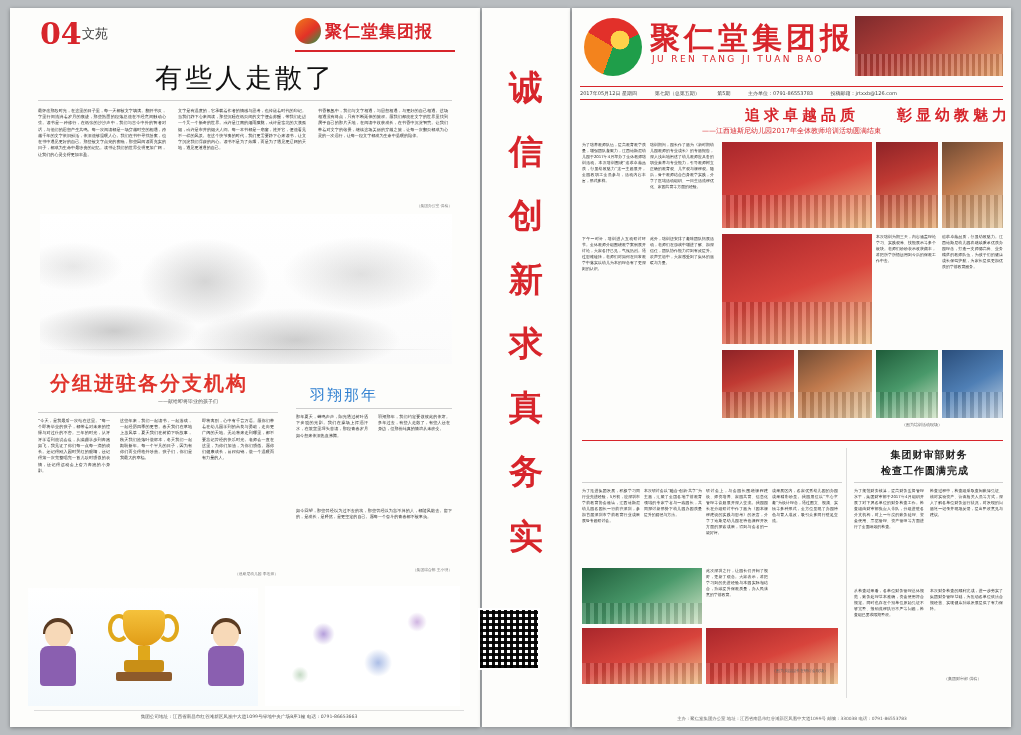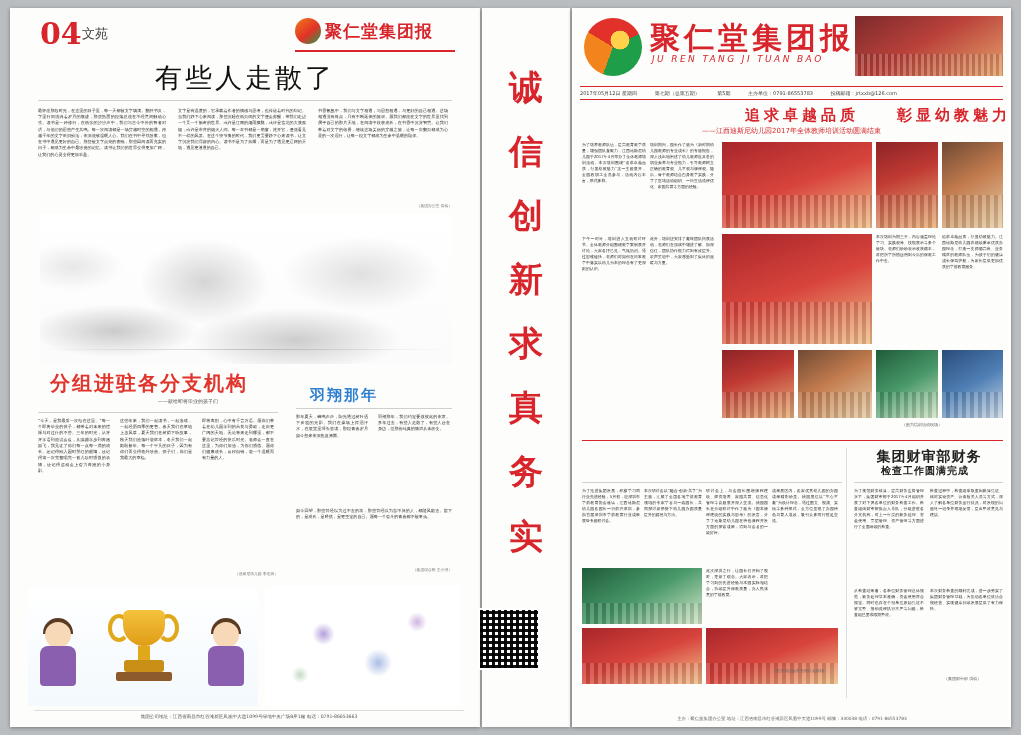--- a/index.html
+++ b/index.html
@@ -89,21 +89,21 @@
     content:"";position:absolute;left:0;bottom:14px;width:100%;height:1px;
     background:linear-gradient(90deg,rgba(0,0,0,0),rgba(120,120,120,.35),rgba(0,0,0,0));
   }
 
   .hl-red{
     position:absolute;font-family:"DejaVu Serif","Liberation Serif",serif;
     font-weight:bold;color:#e0342c;
   }
   .hl-blue{
     position:absolute;font-family:"DejaVu Serif","Liberation Serif",serif;
-    font-weight:bold;color:#2f7fd0;
+    font-weight:normal;color:#2f7fd0;
   }
   .sub-c{position:absolute;font-size:5px;color:#555;}
 
   
   .illus{
     position:absolute;left:18px;top:580px;width:230px;height:118px;
     background:linear-gradient(#ffffff,#f3f9fd);
     border:0;
   }
   .trophy-cup{
@@ -155,21 +155,21 @@
     background:
       radial-gradient(circle at 62% 38%, #ffd24a 0 18%, rgba(255,210,74,0) 19%),
       conic-gradient(from 200deg,#f3831d 0 28%,#e2302a 28% 62%,#1f9e4a 62% 100%);
   }
   .big-name{
     position:absolute;left:78px;top:10px;color:#d7252b;font-weight:bold;
     font-size:30px;letter-spacing:4px;
     font-family:"DejaVu Serif","Liberation Serif",serif;
   }
   .pinyin{
-    position:absolute;left:80px;top:46px;color:#d7252b;font-size:9px;letter-spacing:2.4px;font-style:italic;
+    position:absolute;left:80px;top:46px;color:#d7252b;font-size:9px;letter-spacing:2.4px;
   }
   .free-box{
     position:absolute;left:296px;top:44px;font-size:7px;color:#d7252b;
     border:1px solid #d7252b;padding:1px 3px;border-radius:2px;
   }
   .head-photo{
     position:absolute;right:8px;top:8px;width:148px;height:60px;
     background:linear-gradient(150deg,#7c2a2c,#b9413a 45%,#e6a26a 100%);
   }
   .head-photo:after{
@@ -336,21 +336,21 @@
 
     <div class="photo p-hall" style="left:150px;top:342px;width:72px;height:68px;"></div>
     <div class="photo p-kids" style="left:226px;top:342px;width:74px;height:68px;"></div>
     <div class="photo p-green" style="left:304px;top:342px;width:62px;height:68px;"></div>
     <div class="photo p-blue" style="left:370px;top:342px;width:61px;height:68px;"></div>
     <div class="cap" style="left:330px;top:414px;">（图为培训活动现场）</div>
 
     <div class="divider-red" style="left:10px;top:432px;width:421px;"></div>
 
 
-    <div class="sec-title" style="left:282px;top:440px;width:150px;font-size:14px;letter-spacing:1px;color:#222;">集团财审部财务</div>
+    <div class="sec-title" style="left:282px;top:440px;width:150px;font-size:10px;letter-spacing:1px;color:#222;">集团财审部财务</div>
     <div class="sec-title" style="left:278px;top:456px;width:150px;font-size:10px;letter-spacing:1px;color:#222;">检查工作圆满完成</div>
 
     <div class="rule" style="left:10px;top:474px;width:260px;"></div>
     <div class="rule" style="left:282px;top:474px;width:149px;"></div>
     <div class="rule" style="left:274px;top:440px;width:1px;height:250px;background:#ddd;"></div>
 
     <div class="col" style="position:absolute;left:10px;top:480px;width:58px;font-size:3.9px;">为了推进集团发展，积极学习同行业先进经验，5月初，应深圳市学前教育协会邀请，江西迪斯尼幼儿园各园长一行前往深圳，参加首届深圳市学前教育行业成果展暨专题研讨会。</div>
     <div class="col" style="position:absolute;left:72px;top:480px;width:58px;font-size:3.9px;">本次研讨会以“融合·创新·共享”为主题，汇聚了全国各地学前教育领域的专家学者与一线园长，共同探讨新形势下幼儿园办园质量提升的路径与方法。</div>
     <div class="col" style="position:absolute;left:134px;top:480px;width:62px;font-size:3.9px;">研讨会上，与会园长围绕课程建设、师资培养、家园共育、信息化管理等议题展开深入交流。我园园长在分组研讨中作了题为《园本课程建设的实践与思考》的发言，分享了迪斯尼幼儿园在特色课程开发方面的探索成果，得到与会者的一致好评。</div>
     <div class="col" style="position:absolute;left:200px;top:480px;width:66px;font-size:3.9px;">成果展区内，各家优秀幼儿园的办园成果精彩纷呈。我园展位以“童心童趣”为设计理念，通过图文、视频、实物等多种形式，全方位呈现了办园特色与育人成效，吸引众多同行驻足交流。</div>

